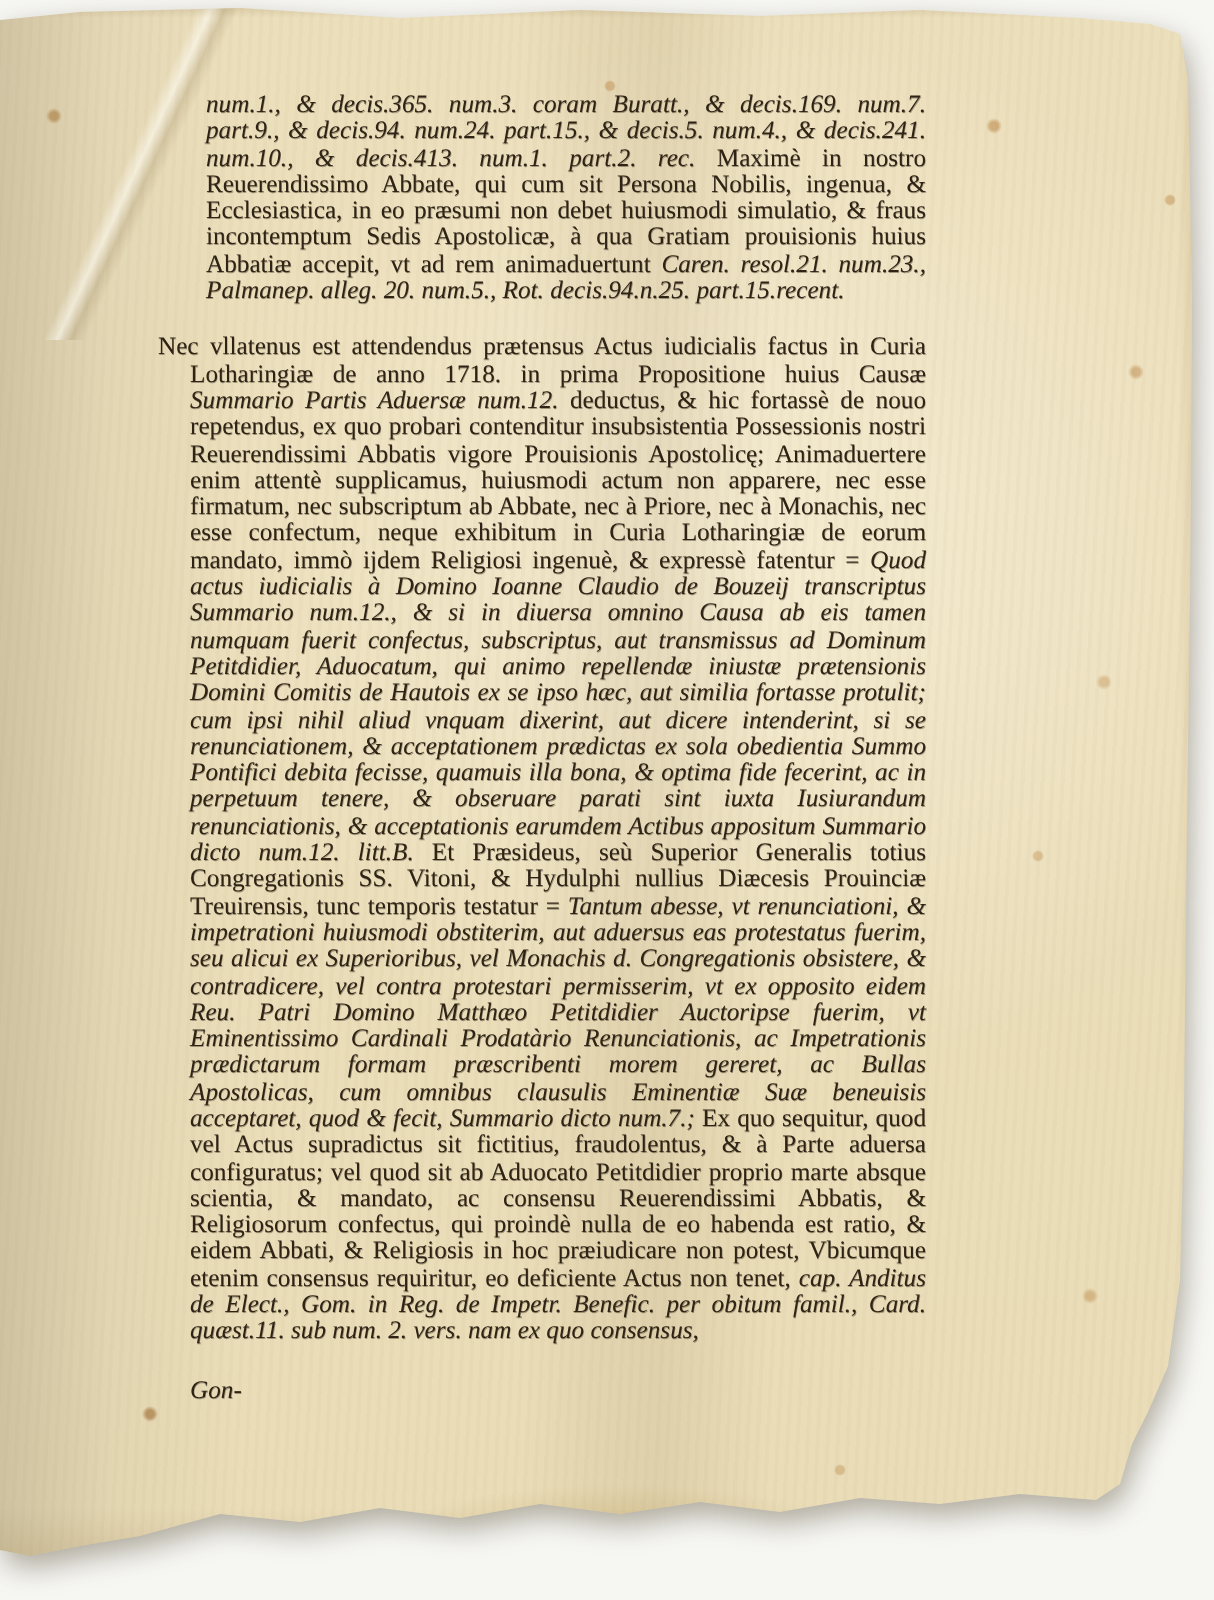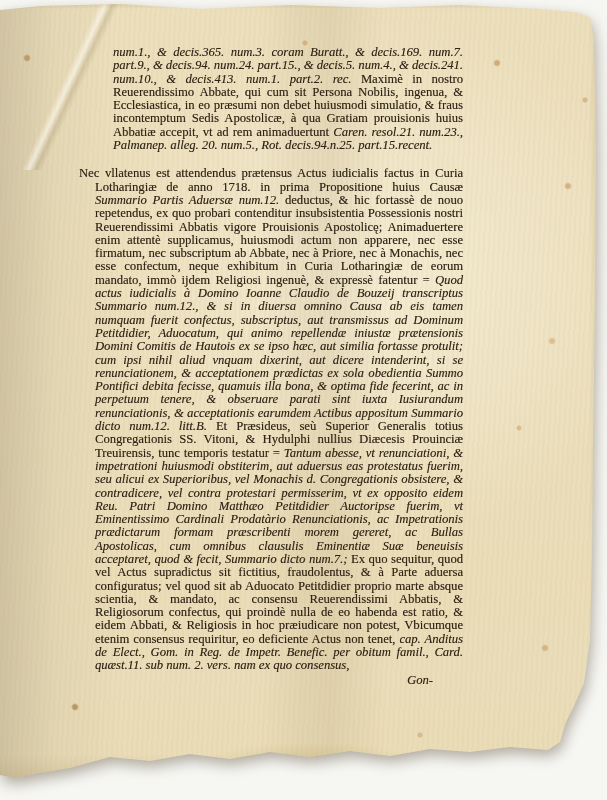--- a/index.html
+++ b/index.html
@@ -85,29 +85,29 @@
   }
   .para {
     margin: 0;
     padding: 0;
   }
   .para[data-name="main-paragraph"] {
     text-indent: -16px;
     margin-top: 15px;
   }
   .para[data-name="citations-paragraph"] {
-    margin-left: 18px;
+    margin-left: 8px;
   }
   .seg-italic { font-style: italic; }
   .seg-roman  { font-style: normal; }
   .catchword {
-    text-align: right;
+    text-align: left;
     padding-right: 30px;
     font-style: italic;
-    margin-top: 1px;
+    margin-top: 16px;
   }
 </style>
 </head>
 <body>
 
 <div class="paper-wrap" data-name="page-scan">
   <div class="paper" data-name="paper-sheet">
     <div class="crease-topleft" data-name="paper-crease"></div>
     <div class="edge-top" data-name="paper-edge-top"></div>
     <div class="edge-right" data-name="paper-edge-right"></div>

